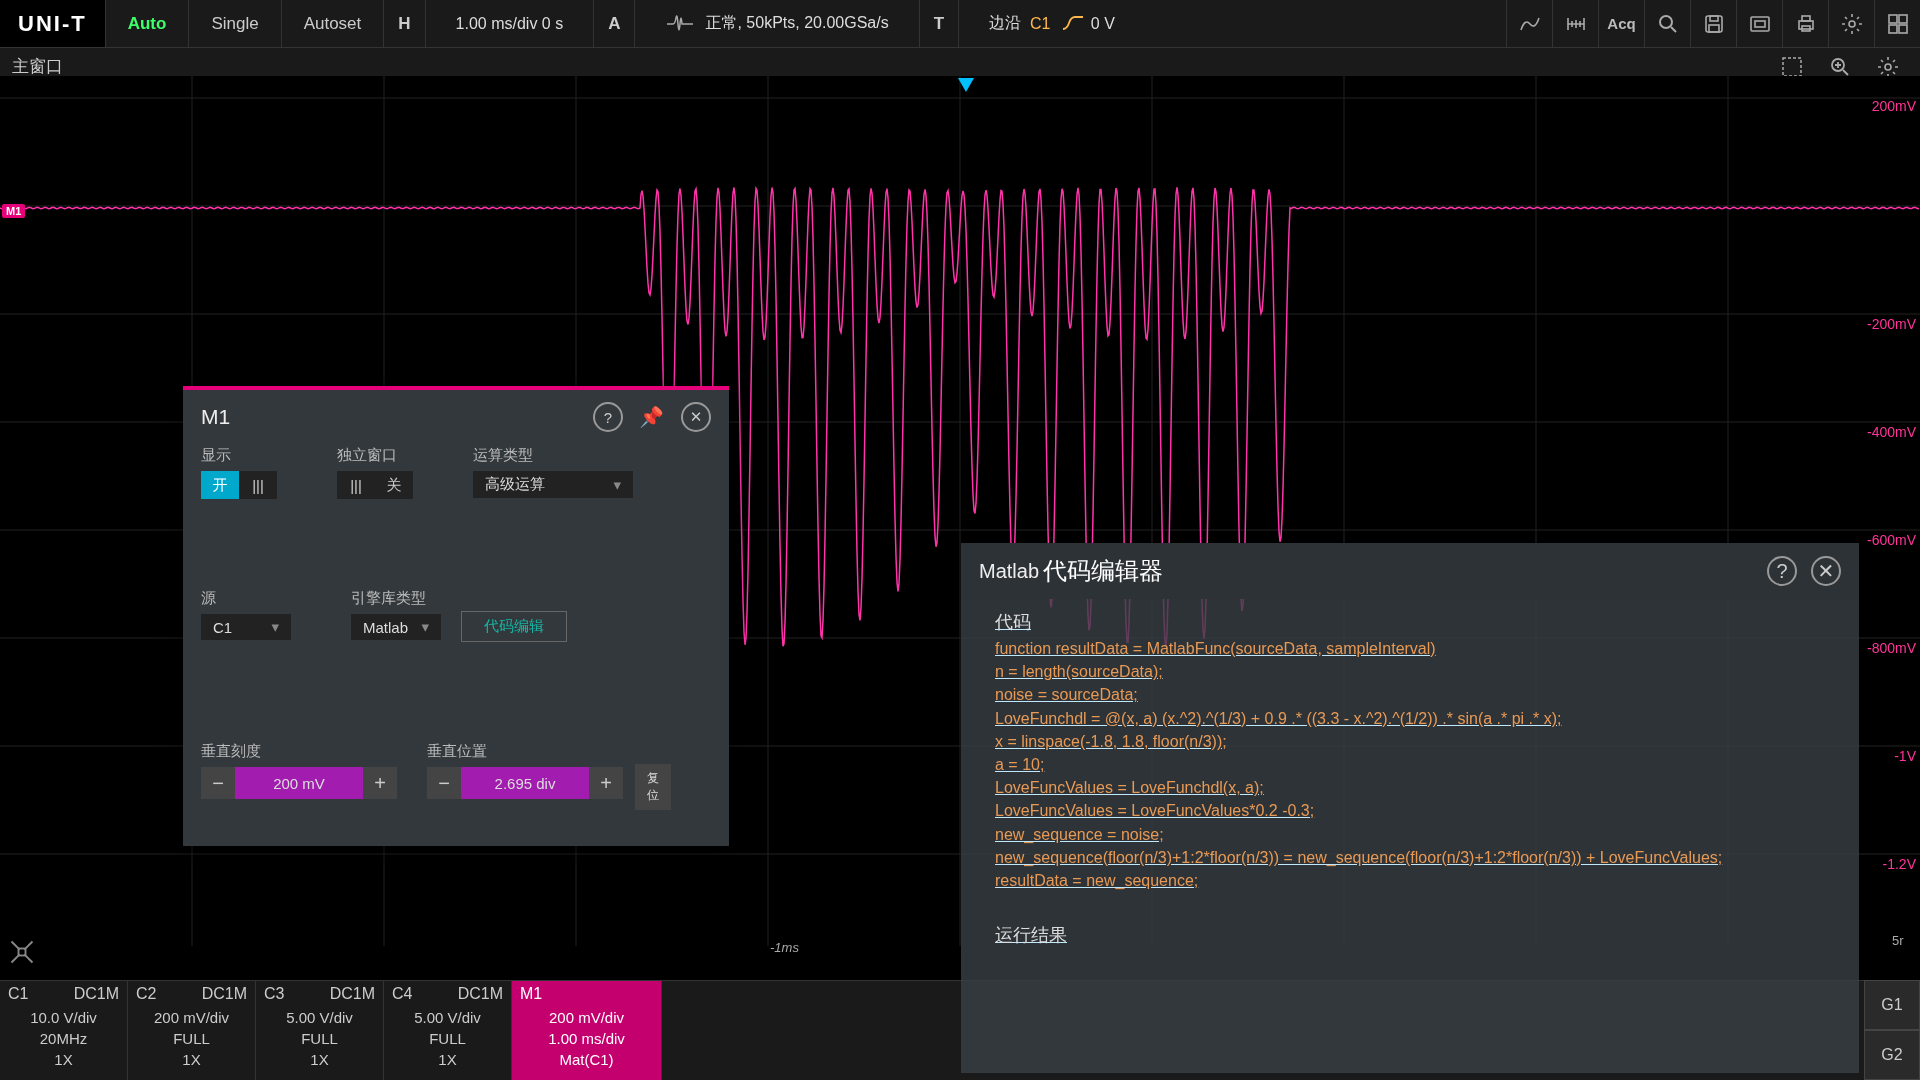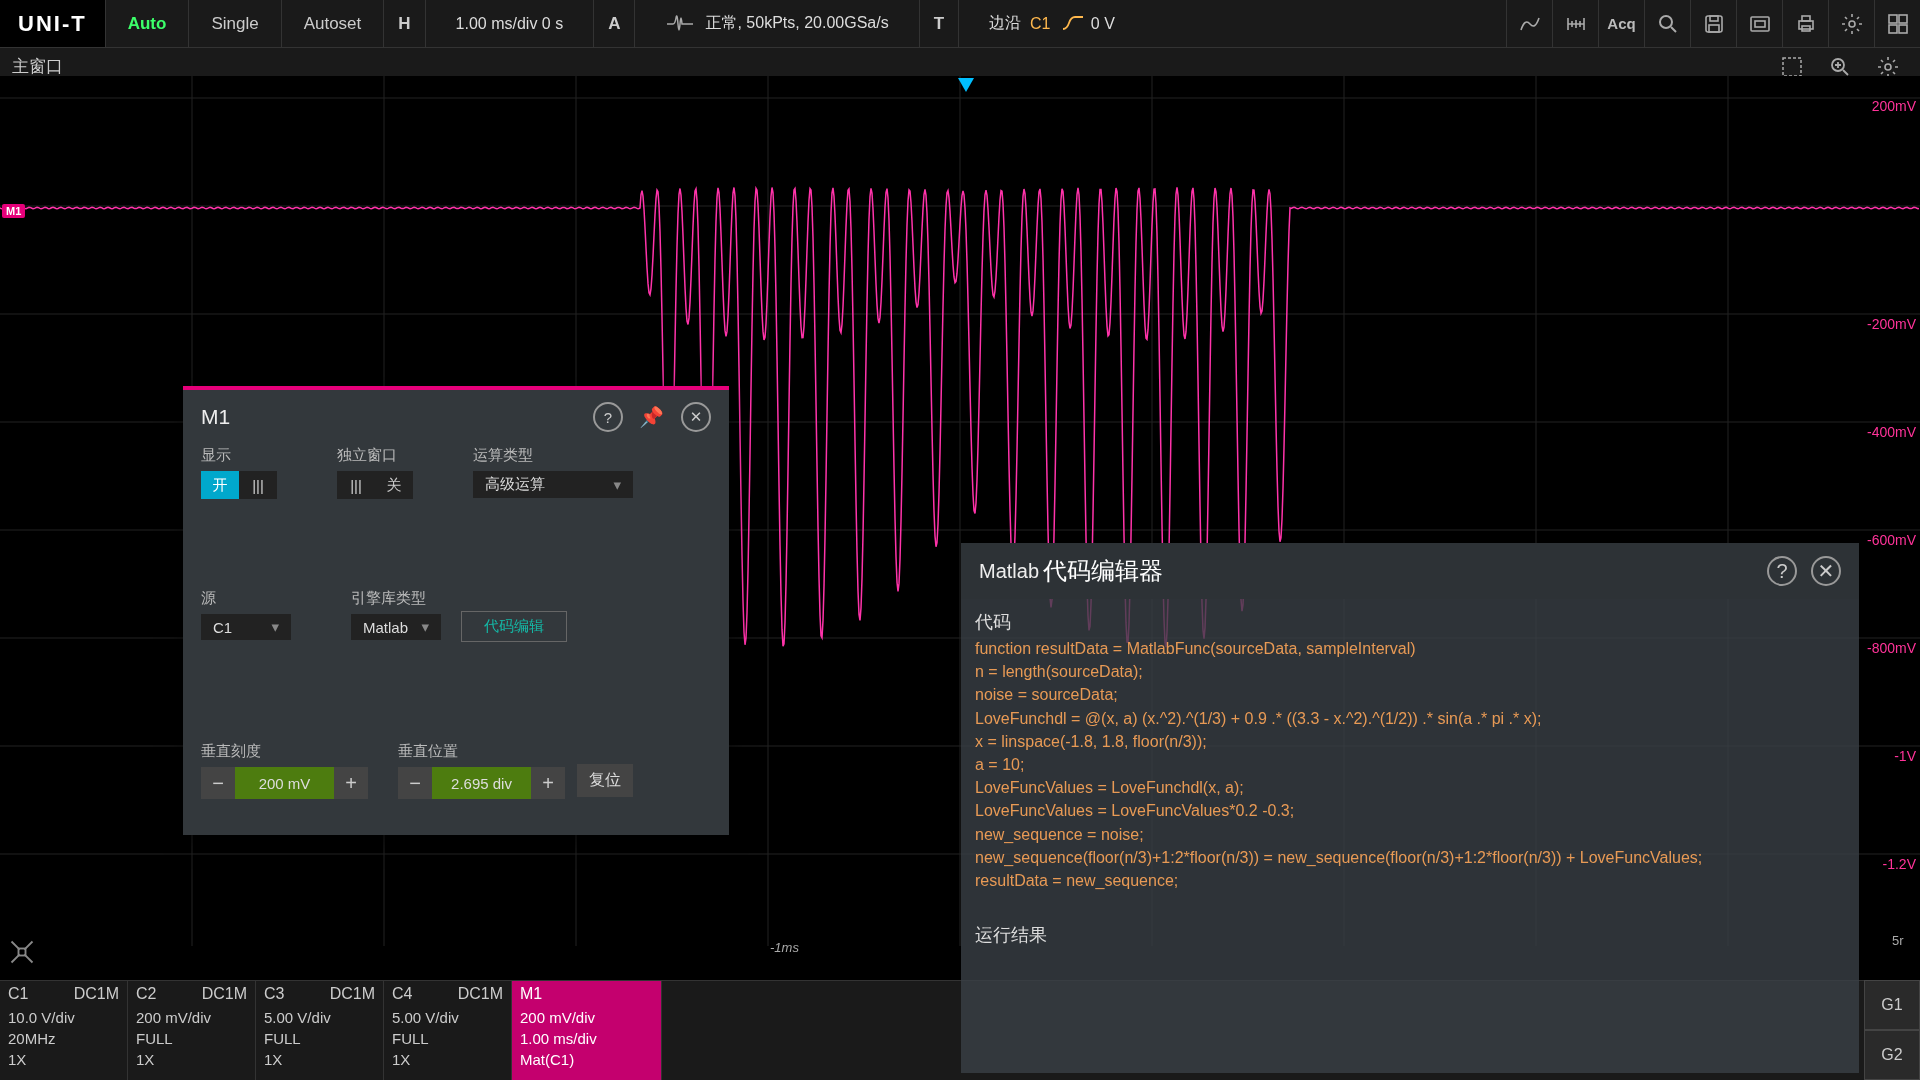--- a/index.html
+++ b/index.html
@@ -47,41 +47,41 @@
 .m1-col { margin-right: 60px; }
 .m1-label { font-size: 15px; color: #bbb; margin-bottom: 6px; }
 .toggle { display: inline-flex; }
 .toggle span { height: 28px; min-width: 38px; padding: 0 10px; display: flex; align-items: center; justify-content: center; background: #222; color: #ccc; cursor: pointer; font-size: 15px; }
 .toggle span.on { background: #00a8cc; color: #fff; }
 .dropdown { background: #222; padding: 4px 12px; display: inline-flex; align-items: center; min-width: 110px; cursor: pointer; color: #ddd; font-size: 15px; justify-content: center; }
 .dropdown::after { content: "▾"; margin-left: auto; padding-left: 8px; color: #888; }
 .btn-outline { background: transparent; border: 1px solid #666; padding: 5px 22px; color: #14b8a6; cursor: pointer; font-size: 15px; }
 .stepper { display: inline-flex; align-items: center; }
 .stepper span { width: 34px; height: 32px; background: #444; display: flex; align-items: center; justify-content: center; cursor: pointer; font-size: 20px; color: #ccc; }
-.stepper input { width: 99px; height: 32px; background: #4d7c0f; border: none; color: #ddd; text-align: center; font-size: 15px; }
-.btn-small { background: #444; padding: 6px 12px; color: #ddd; cursor: pointer; font-size: 16px; border: none; }
+.stepper input { width: 128px; height: 32px; background: #a21caf; border: none; color: #ddd; text-align: center; font-size: 15px; }
+.btn-small { background: #444; padding: 6px 12px; color: #ddd; cursor: pointer; font-size: 12px; border: none; }
 .txt-input { background: #1e1e1e; border: 1px solid #444; color: #ddd; padding: 6px 8px; width: 170px; font-size: 15px; }
 .chk { margin-right: 6px; }
 
 
 .matlab-dialog { position: absolute; left: 961px; top: 543px; width: 898px; height: 530px; background: #3a4046cc; z-index: 11; }
 .matlab-head { display: flex; align-items: center; padding: 12px 18px; font-size: 20px; color: #eee; background: #2d3236; }
 .matlab-head .sub { font-size: 24px; color: #ffffff; margin-left: 4px; }
 .matlab-icons { margin-left: auto; display: flex; gap: 14px; }
 .matlab-icons span { width: 30px; height: 30px; border: 2px solid #999; border-radius: 50%; display: flex; align-items: center; justify-content: center; cursor: pointer; color: #ccc; }
-.matlab-body { padding: 6px 14px; font-family: "Consolas", monospace; font-size: 16px; color: #bfe8ff; line-height: 1.45; }
+.matlab-body { padding: 6px 34px; font-family: "Consolas", monospace; font-size: 16px; color: #bfe8ff; line-height: 1.45; text-decoration: underline; }
 .matlab-body .sec-title { font-size: 18px; color: #ddd; margin: 4px 0 2px 0; font-family: Arial; }
 .matlab-body pre { white-space: pre-wrap; color: #e89a55; }
 
 
 .bottom { position: absolute; bottom: 0; left: 0; right: 0; height: 100px; background: #1a1a1a; display: flex; border-top: 1px solid #333; }
 .chcard { width: 128px; height: 100%; border-right: 1px solid #333; padding: 4px 8px; cursor: pointer; font-size: 15px; color: #ccc; display: flex; flex-direction: column; }
 .chcard.m1 { width: 150px; background: #c4006e; color: #fff; }
 .chcard .hdr { display: flex; justify-content: space-between; font-size: 16px; margin-bottom: 4px; }
-.chcard .line { text-align: left; font-size: 15px; line-height: 1.4; }
+.chcard .line { text-align: center; font-size: 15px; line-height: 1.4; }
 .gbtns { position: absolute; right: 0; bottom: 0; height: 100px; display: flex; flex-direction: column; }
 .gbtn { width: 56px; flex: 1; background: #2a2a2a; border: 1px solid #444; display: flex; align-items: center; justify-content: center; cursor: pointer; color: #ccc; font-size: 16px; }
 </style>
 </head>
 <body>
 
 <div class="topbar">
   <div class="logo">UNI-T</div>
   <div class="topbtn auto">Auto</div>
   <div class="topbtn">Single</div>

